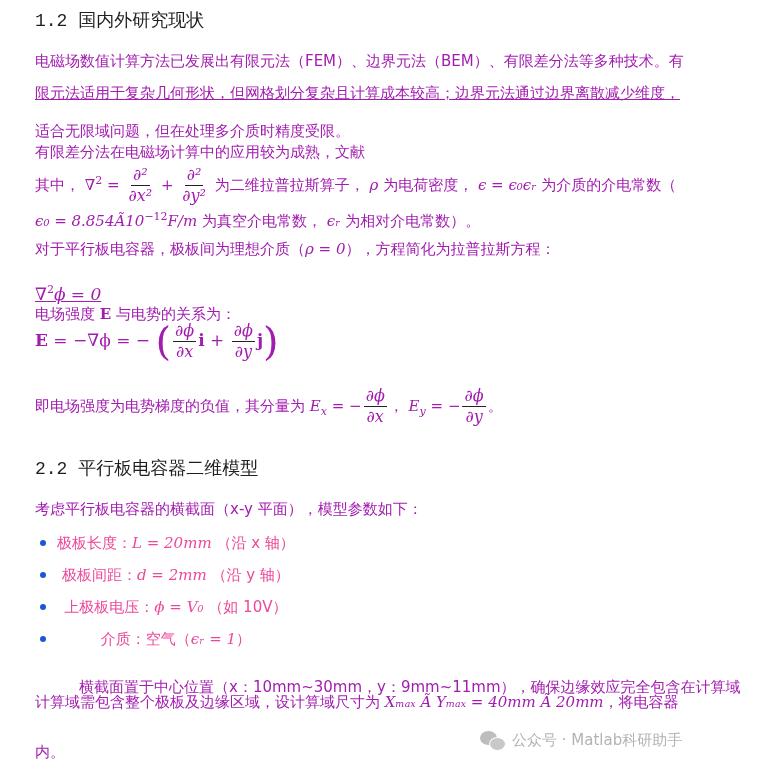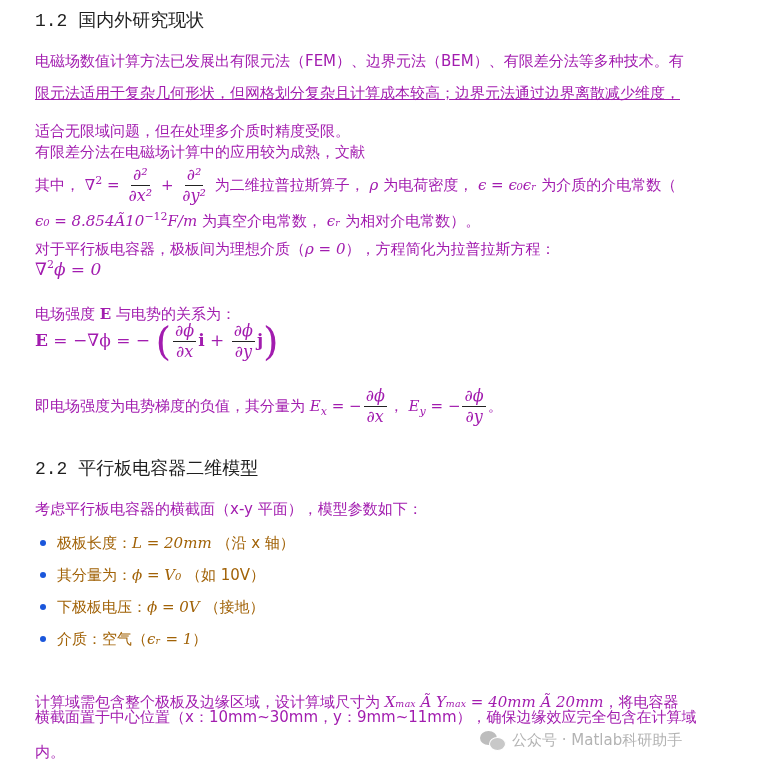--- a/index.html
+++ b/index.html
@@ -12,21 +12,21 @@
   .h2 { position: absolute; font-size: 18px; color: #1f1f1f; white-space: nowrap; font-family: Liberation Mono, monospace; }
   .p { position: absolute; font-size: 15px; line-height: 25px; white-space: nowrap; color: #a21caf; }
   .m { font-family: "DejaVu Serif", "Liberation Serif", serif; font-style: italic; }
   .mr { font-family: "DejaVu Serif", "Liberation Serif", serif; font-style: normal; }
   .mb { font-family: "DejaVu Serif", "Liberation Serif", serif; font-weight: bold; font-style: normal; }
   .frac { display: inline-flex; flex-direction: column; align-items: center; vertical-align: middle; margin: 0 2px; font-family: "DejaVu Serif", "Liberation Serif", serif; font-style: italic; }
   .frac .num { border-bottom: 1px solid #222; padding: 0 2px; line-height: 20px; font-size: 16px; }
   .frac .den { padding: 0 2px; line-height: 20px; font-size: 16px; }
   .big { font-size: 40px; font-family: "DejaVu Serif", "Liberation Serif", serif; vertical-align: middle; font-weight: 200; line-height: 40px; }
   .bullet-list { position: absolute; left: 0; top: 527px; }
-  .li { position: relative; height: 32px; font-size: 15px; line-height: 32px; white-space: nowrap; padding-left: 22px; color: #a16207; }
+  .li { position: relative; height: 32px; font-size: 15px; line-height: 32px; white-space: nowrap; padding-left: 22px; color: #ec4899; text-align: center; }
   .li .dot { position: absolute; left: 5px; top: 13px; width: 6px; height: 6px; border-radius: 50%; background: #1a56db; }
   .wm { position: absolute; left: 480px; top: 729px; font-size: 15px; color: #b3b3b3; white-space: nowrap; display: flex; align-items: center; }
   .wm .wechat { width: 26px; height: 22px; position: relative; margin-right: 6px; }
   .wm .wechat .b1 { position: absolute; left: 0; top: 2px; width: 17px; height: 14px; border-radius: 50%; background: #bdbdbd; }
   .wm .wechat .b2 { position: absolute; left: 9px; top: 8px; width: 15px; height: 12px; border-radius: 50%; background: #c8c8c8; border: 1px solid #fff; }
   sup { font-size: 11px; }
   sub { font-size: 11px; }
 </style>
 </head>
 <body>
@@ -65,21 +65,21 @@
     <span class="m">ϵ₀ = 8.854Ã10</span><sup class="mr">−12</sup><span class="m">F/m</span>
     <span>为真空介电常数，</span>
     <span class="m">ϵᵣ</span>
     <span>为相对介电常数）。</span>
   </div>
 
   <div class="p" style="top:237px;">
     <span>对于平行板电容器，极板间为理想介质（</span><span class="m">ρ = 0</span><span>），方程简化为拉普拉斯方程：</span>
   </div>
 
-  <div class="p" style="top:252px; font-size:17px;">
+  <div class="p" style="top:277px; font-size:17px;text-decoration:underline;">
     <span class="mr">∇</span><sup class="mr">2</sup><span class="m">ϕ = 0</span>
   </div>
 
   <div class="p" style="top:302px;">
     <span>电场强度 </span><span class="mb">E</span><span> 与电势的关系为：</span>
   </div>
 
   <div class="p" style="top:316px; line-height:48px; font-size:17px;">
     <span class="mb">E</span><span class="mr"> = −∇ϕ = −</span>
     <span class="big">(</span><span class="frac">
@@ -101,29 +101,29 @@
         <span class="den">∂y</span>
       </span><span>。</span>
   </div>
 
   <div class="h2" style="top:456px;">2.2 平行板电容器二维模型</div>
 
   <div class="p" style="top:497px;">考虑平行板电容器的横截面（x-y 平面），模型参数如下：</div>
 
   <div class="bullet-list">
     <div class="li"><span class="dot"></span><span>极板长度：</span><span class="m">L = 20mm</span> <span>（沿 x 轴）</span></div>
-    <div class="li"><span class="dot"></span><span>其分量为：</span><span class="m">ϕ = V₀</span> <span>（如 10V）</span></div>
-    <div class="li"><span class="dot"></span><span>下极板电压：</span><span class="m">ϕ = 0V</span> <span>（接地）</span></div>
+    <div class="li"><span class="dot"></span><span>极板间距：</span><span class="m">d = 2mm</span> <span>（沿 y 轴）</span></div>
+    <div class="li"><span class="dot"></span><span>上极板电压：</span><span class="m">ϕ = V₀</span> <span>（如 10V）</span></div>
     <div class="li"><span class="dot"></span><span>介质：空气（</span><span class="m">ϵᵣ = 1</span><span>）</span></div>
   </div>
 
   <div class="p" style="top:690px;">
     <span>计算域需包含整个极板及边缘区域，设计算域尺寸为 </span><span class="m">Xₘₐₓ Ã Yₘₐₓ = 40mm Ã 20mm</span><span>，将电容器</span>
   </div>
-  <div class="p" style="top:705px;">横截面置于中心位置（x：10mm~30mm，y：9mm~11mm），确保边缘效应完全包含在计算域</div>
+  <div class="p" style="top:675px;margin-left:44px;">横截面置于中心位置（x：10mm~30mm，y：9mm~11mm），确保边缘效应完全包含在计算域</div>
   <div class="p" style="top:740px;">内。</div>
 </div>
 
 <div class="wm">
   <span class="wechat">
       <span class="b1"></span>
       <span class="b2"></span>
     </span>
   <span>公众号 · Matlab科研助手</span>
 </div>

